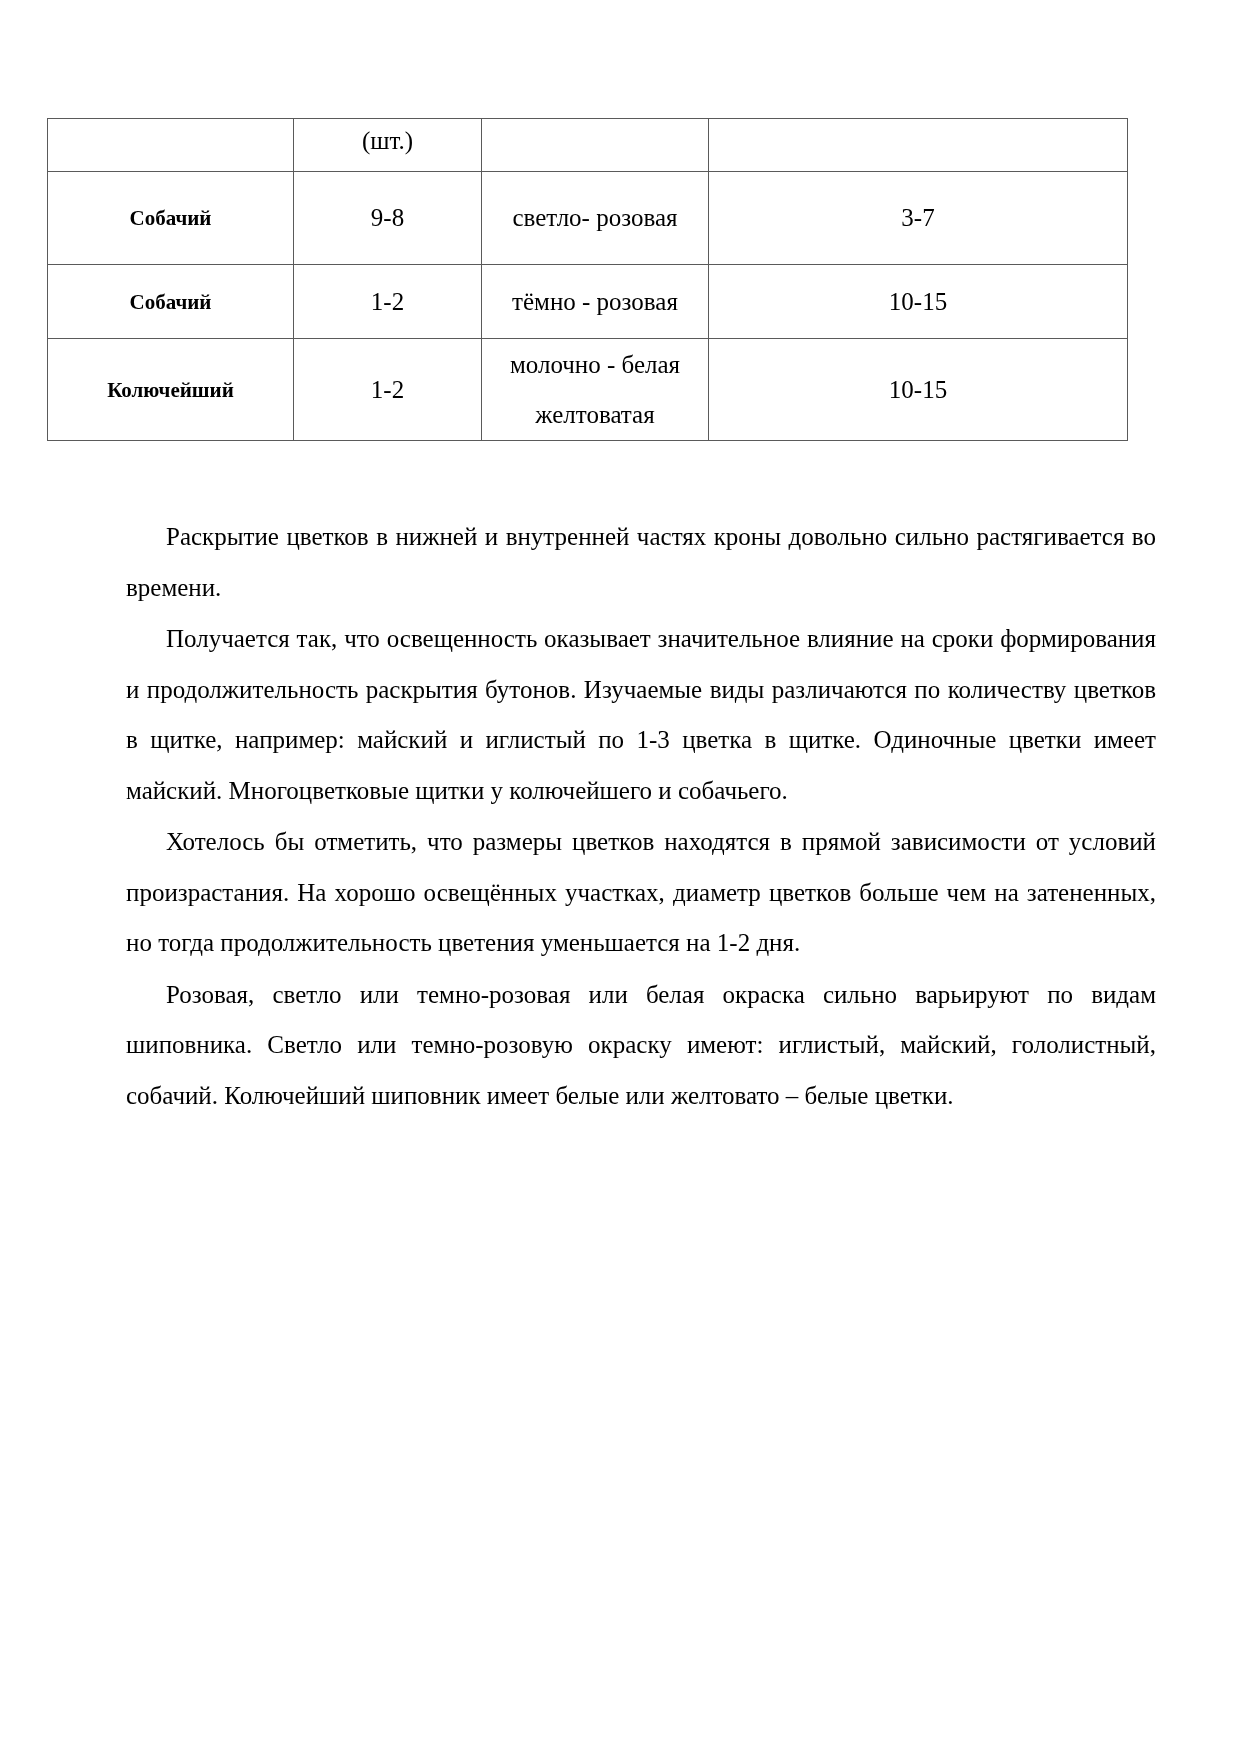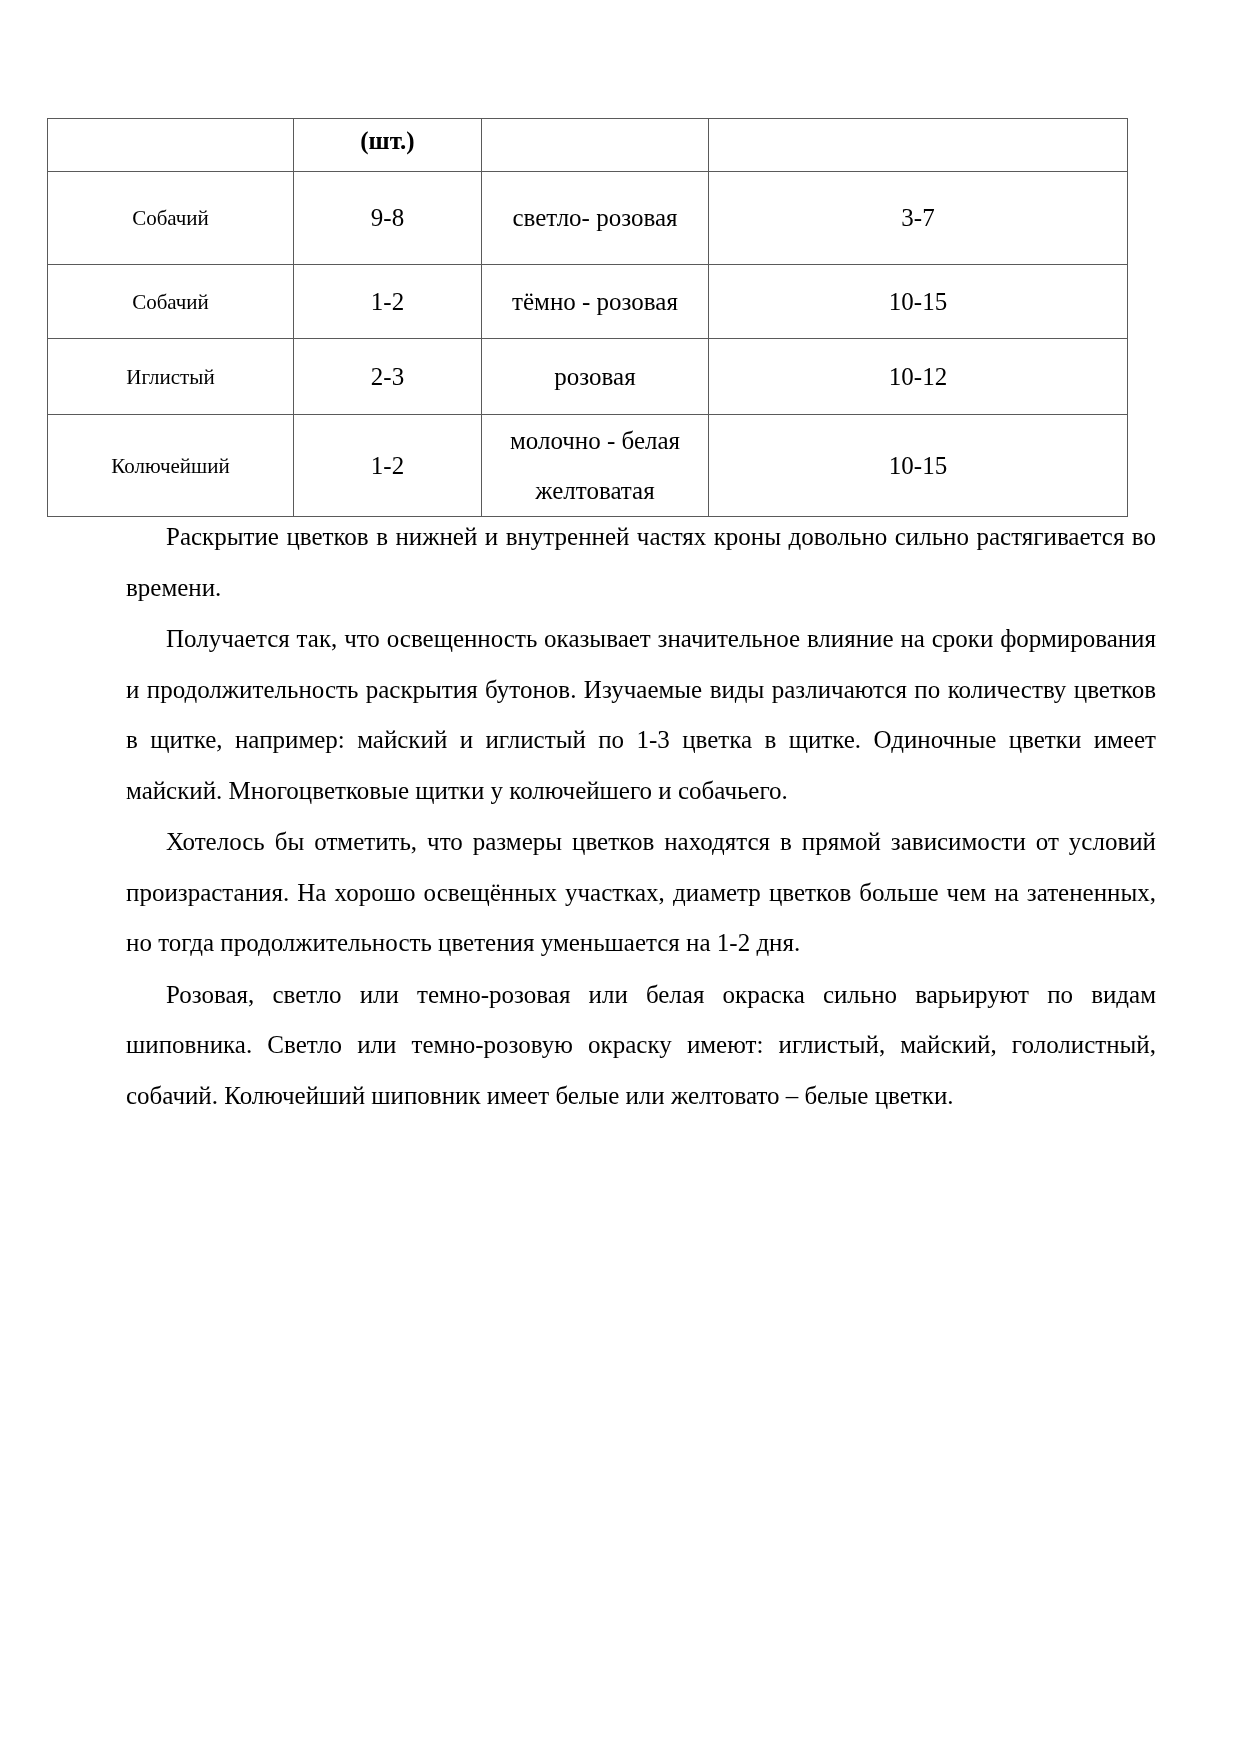--- a/index.html
+++ b/index.html
@@ -2,22 +2,22 @@
 <html><head>
   <meta charset="utf-8">
   <style>
     html, body { margin: 0; padding: 0; background: #ffffff; }
     body { width: 1241px; height: 1755px; position: relative; overflow: hidden;
            font-family: "Liberation Serif", serif; color: #000; }
     .tbl { position: absolute; left: 47px; top: 118px; width: 1080px;
            border-collapse: collapse; table-layout: fixed; }
     .tbl td { border: 1.5px solid #5a5a5a; text-align: center; vertical-align: middle;
               font-size: 25px; line-height: 50px; padding: 0 4px; }
-    .tbl td.name { font-weight: normal; font-size: 21px; }
-    .tbl tr.r0 td { height: 52px; vertical-align: top; line-height: 44px; font-weight: bold; }
+    .tbl td.name { font-weight: bold; font-size: 21px; }
+    .tbl tr.r0 td { height: 52px; vertical-align: top; line-height: 44px; }
     .tbl tr.r1 td { height: 92px; }
     .tbl tr.r2 td { height: 73px; }
     .tbl tr.r3 td { height: 75px; }
     .tbl tr.r4 td { height: 101px; }
     .tbl td.two { line-height: 50px; }
     .text { position: absolute; left: 125px; top: 511px; width: 1032px; }
     .text p { margin: 1px; font-size: 25px; line-height: 50.5px; text-align: justify;
               text-indent: 40px; font-family: Liberation Serif, serif; }
   </style>
 </head>
@@ -42,26 +42,20 @@
     <td>9-8</td>
     <td>светло- розовая</td>
     <td>3-7</td>
   </tr>
   <tr class="r2">
     <td class="name">Собачий</td>
     <td>1-2</td>
     <td>тёмно - розовая</td>
     <td>10-15</td>
   </tr>
-  <tr class="r3">
-    <td class="name">Иглистый</td>
-    <td>2-3</td>
-    <td>розовая</td>
-    <td>10-12</td>
-  </tr>
   <tr class="r4">
     <td class="name">Колючейший</td>
     <td>1-2</td>
     <td class="two">
       <div>молочно - белая</div>
       <div>желтоватая</div>
     </td>
     <td>10-15</td>
   </tr>
 </tbody>

